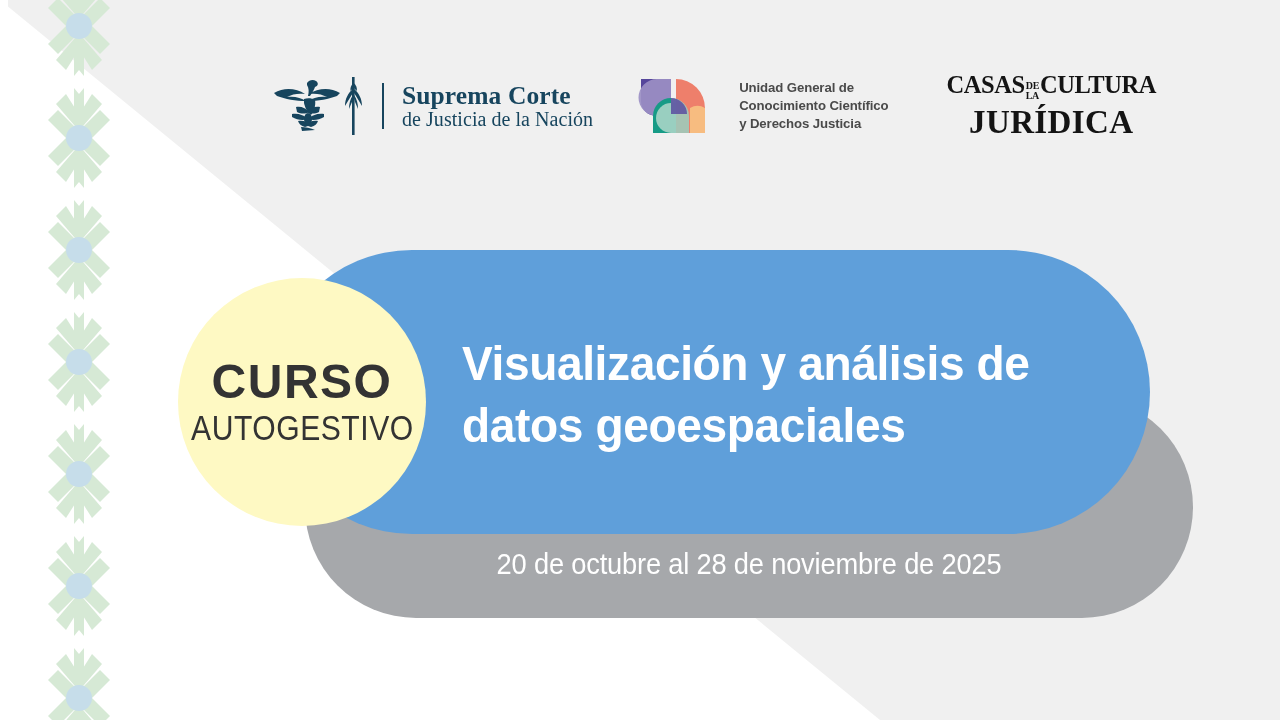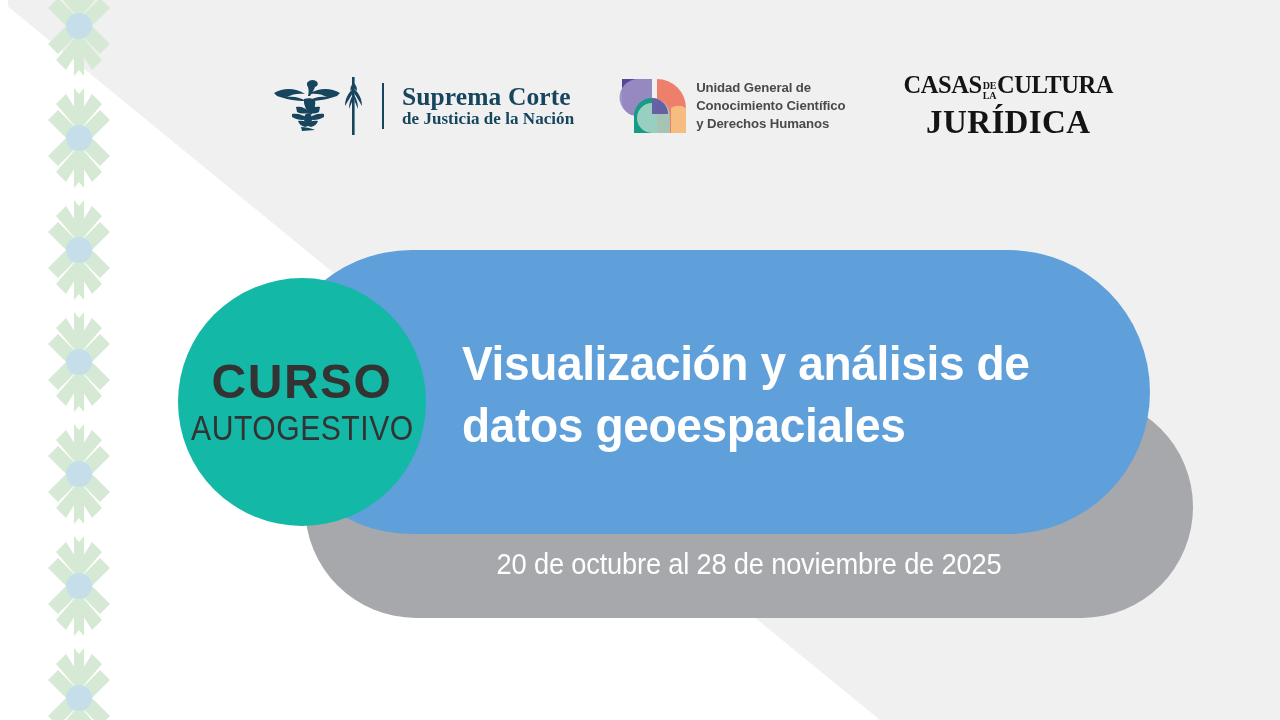--- a/index.html
+++ b/index.html
@@ -91,30 +91,30 @@
     font-family: "Liberation Serif", serif;
     line-height: 1.02;
   }
   .scjn-line1 {
     font-size: 25.5px;
     font-weight: bold;
     letter-spacing: 0.1px;
     white-space: nowrap;
   }
   .scjn-line2 {
-    font-size: 17px;
-    font-weight: bold;
+    font-size: 20px;
+    font-weight: normal;
     letter-spacing: 0.05px;
     white-space: nowrap;
   }
 
   .logo-ugccdh {
     display: flex;
     align-items: center;
-    gap: 4px;
+    gap: 28px;
     margin-left: 42px;
     height: 72px;
   }
   .ugccdh-mark { width: 76px; height: 62px; display: block; }
   .ugccdh-words {
     color: #4A4A4A;
     font-size: 13.2px;
     font-weight: bold;
     line-height: 1.36;
     letter-spacing: -0.1px;
@@ -178,21 +178,21 @@
     height: 284px;
     background: #5F9FDA;
     border-radius: 142px;
   }
   .circle-white {
     position: absolute;
     left: 178px;
     top: 278px;
     width: 248px;
     height: 248px;
-    background: #14b8a6;
+    background: #fef9c3;
     border-radius: 50%;
     display: flex;
     flex-direction: column;
     align-items: center;
     justify-content: center;
   }
 
   .curso-label {
     color: #333333;
     font-size: 48px;
@@ -471,21 +471,21 @@
 
         <path d="M36 28 H41 V58 H36 A15 15 0 0 1 36 28 Z" fill="#99CFC0"></path>
         <path d="M36 23 A18 18 0 0 1 54 41 V58 H36 Z" fill="#99CFC0" opacity="0.85"></path>
 
         <path d="M36 23 A18 18 0 0 1 36 59 Z" fill="#56469B" opacity="0.0"></path>
         <path d="M36 23 A16 16 0 0 1 52 39 H36 Z" fill="#5B4EA0" opacity="0.85"></path>
       </svg>
       <div class="ugccdh-words">
         <div>Unidad General de</div>
         <div>Conocimiento Científico</div>
-        <div>y Derechos Humanos</div>
+        <div>y Derechos Justicia</div>
       </div>
     </div>
 
     <div class="logo-cculj">
       <div class="cculj-line1">
         <span>CASAS</span>
         <span class="cculj-stack">
           <span>DE</span>
           <span>LA</span>
         </span>

